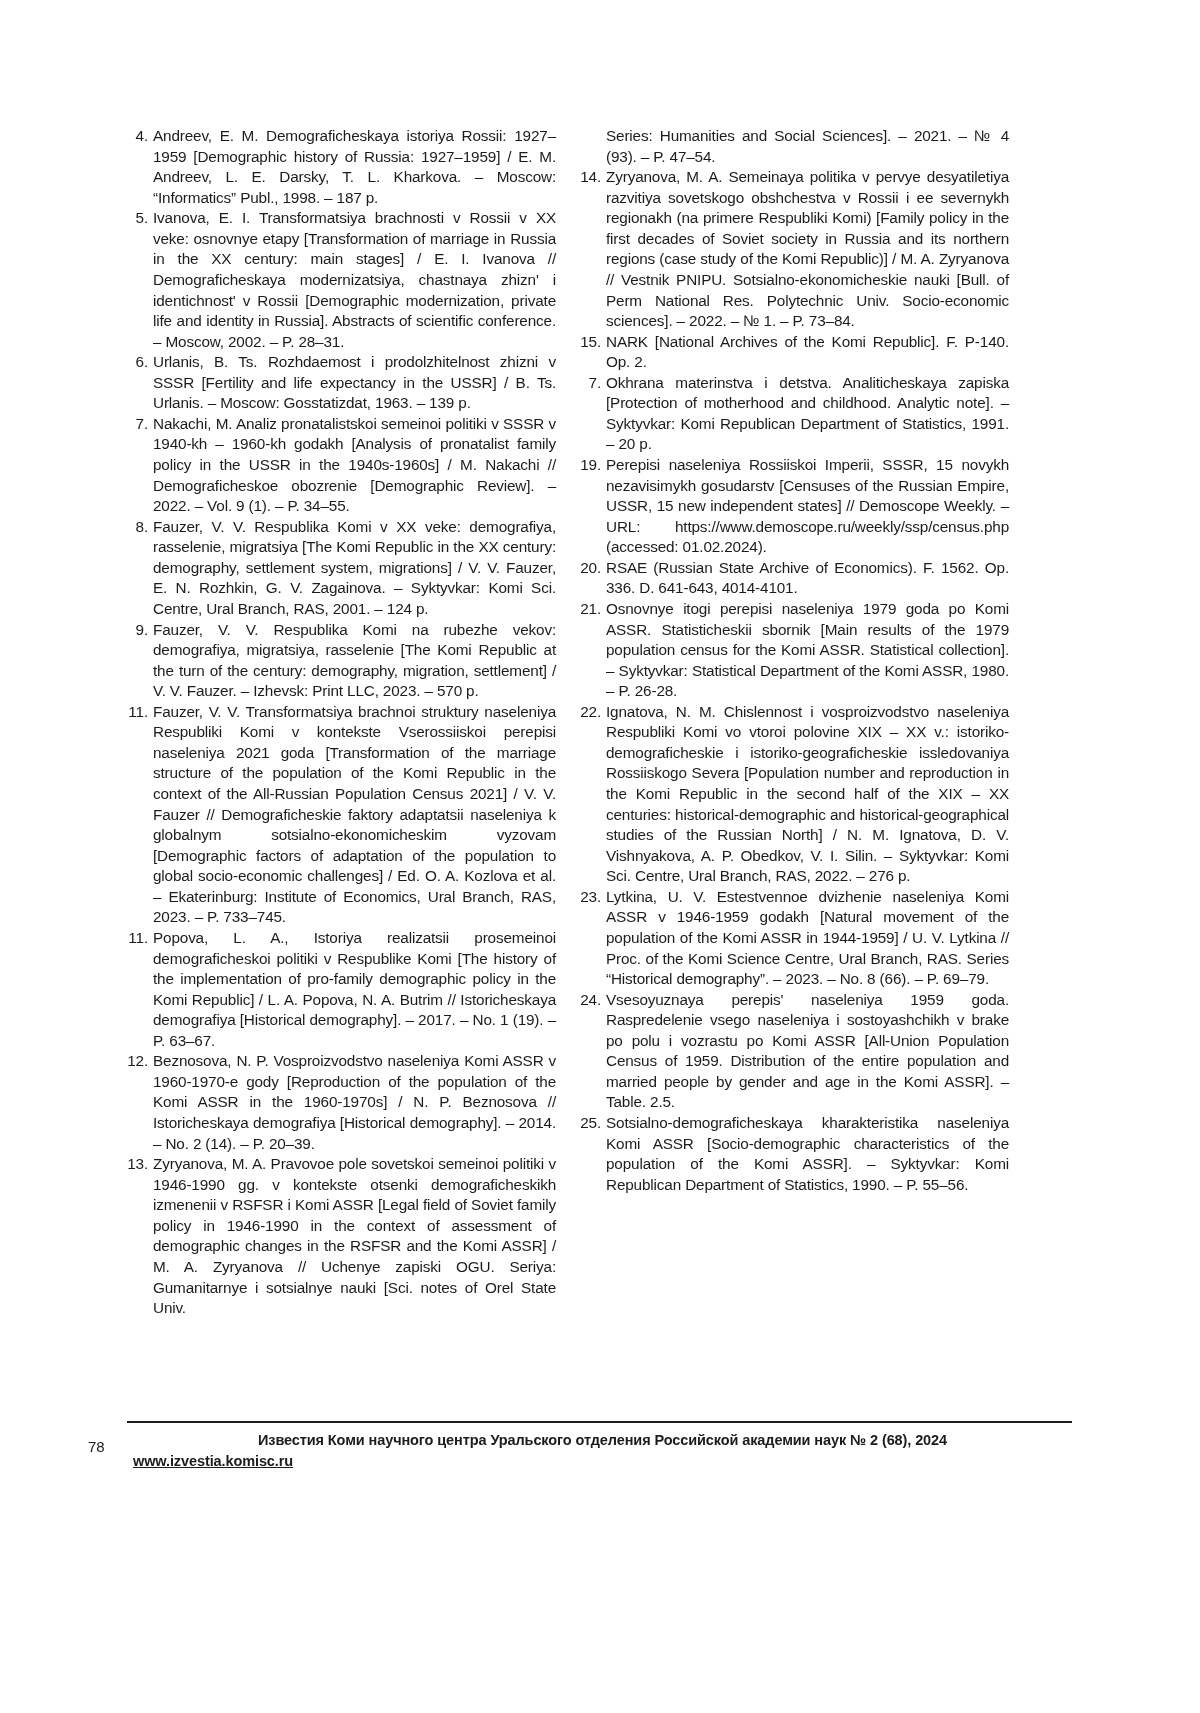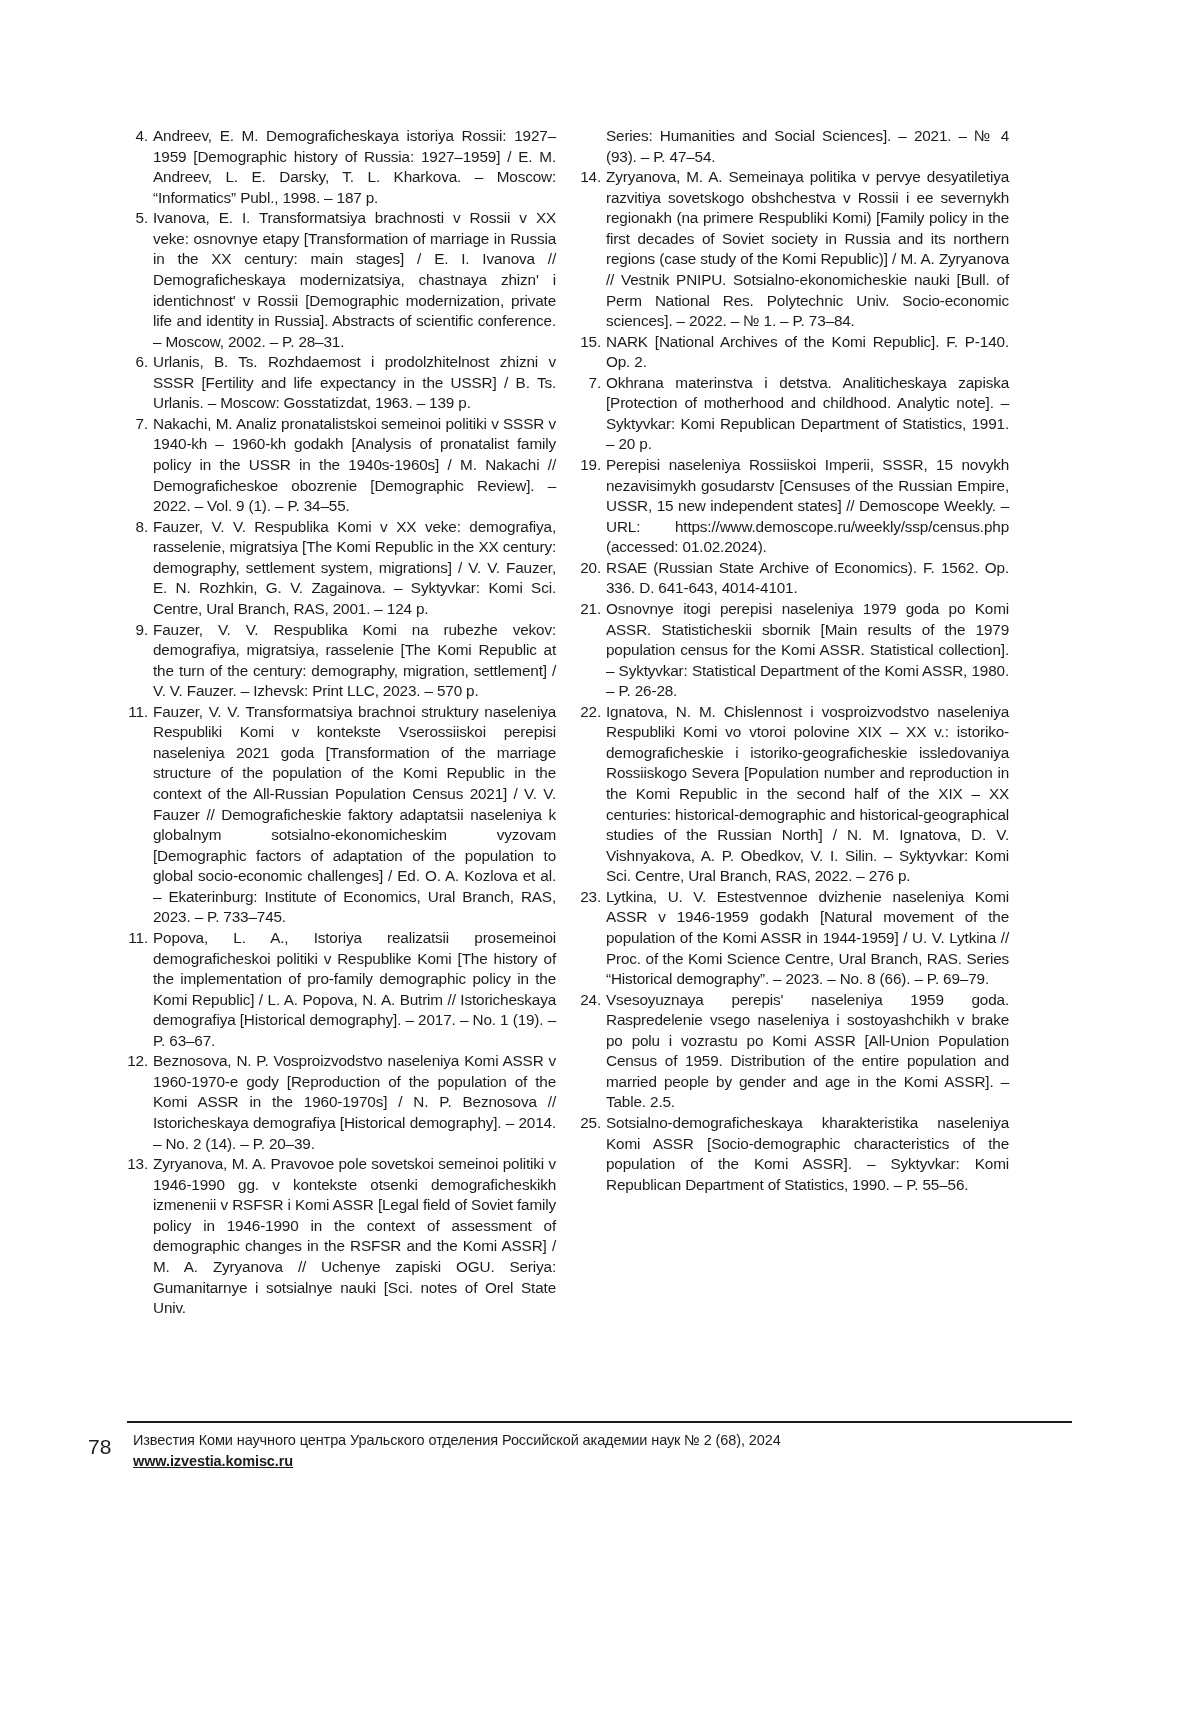--- a/index.html
+++ b/index.html
@@ -48,33 +48,33 @@
   .footer {
     position: absolute;
     left: 88px;
     top: 1421px;
     display: flex;
     align-items: center;
   }
   .page-num {
     width: 39px;
     flex: 0 0 39px;
-    font-size: 21px;
+    font-size: 15px;
     color: #1c1c1c;
   }
   .footer-content {
     width: 945px;
     border-top: 2px solid #1c1c1c;
     padding-top: 7px;
     padding-left: 6px;
     font-size: 14.5px;
     line-height: 1.45;
     letter-spacing: -0.1px;
   }
-  .footer-line { font-weight: normal; }
+  .footer-line { font-weight: bold; text-align: center; }
   .footer-site { font-weight: bold; text-decoration: underline; }
 </style>
 </head>
 <body>
 
 <div class="columns">
   <div class="col" id="col-left">
       <div class="ref">
         <span class="ref-num">4.</span>
         <span class="ref-txt">Andreev, E. M. Demograficheskaya istoriya Rossii: 1927–1959 [Demographic history of Russia: 1927–1959] / E. M. Andreev, L. E. Darsky, T. L. Kharkova. – Moscow: “Informatics” Publ., 1998. – 187 p.</span>

